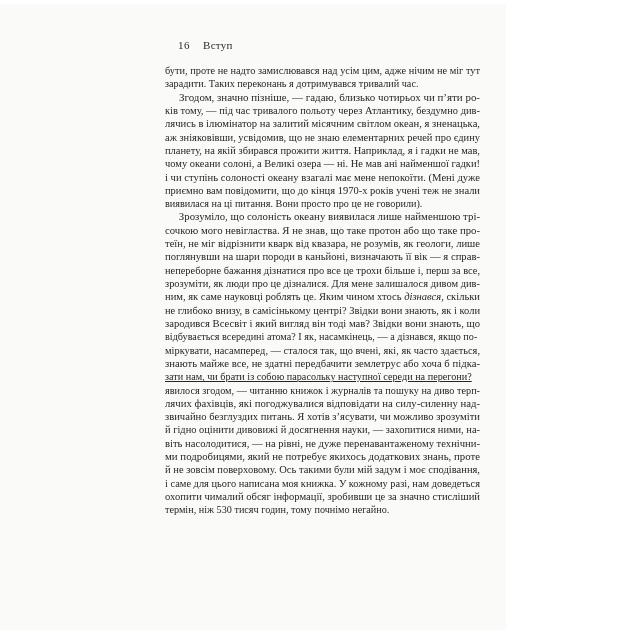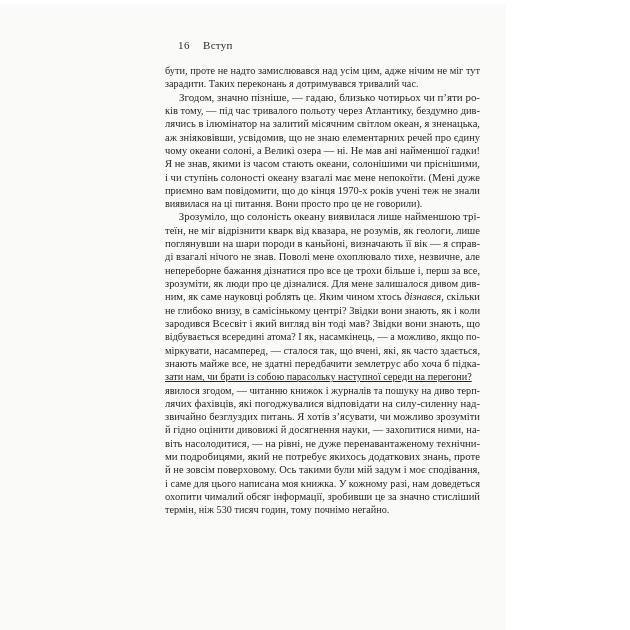--- a/index.html
+++ b/index.html
@@ -61,37 +61,37 @@
   <div class="text-block">
       <div class="para">
         <div class="line"><span class="ln" style="transform: scaleX(1.01475);">бути, проте не надто замислювався над усім цим, адже нічим не міг тут</span></div>
         <div class="line end"><span class="ln" style="transform: scaleX(1);">зарадити. Таких переконань я дотримувався тривалий час.</span></div>
       </div>
       <div class="para">
         <div class="line ind"><span class="ln" style="transform: scaleX(1.07417);">Згодом, значно пізніше, — гадаю, близько чотирьох чи п’яти ро-</span></div>
         <div class="line"><span class="ln" style="transform: scaleX(1.02726);">ків тому, — під час тривалого польоту через Атлантику, бездумно див-</span></div>
         <div class="line"><span class="ln" style="transform: scaleX(1.04321);">лячись в ілюмінатор на залитий місячним світлом океан, я зненацька,</span></div>
         <div class="line"><span class="ln" style="transform: scaleX(1.02669);">аж зніяковівши, усвідомив, що не знаю елементарних речей про єдину</span></div>
+        <div class="line"><span class="ln" style="transform: scaleX(1.02789);">планету, на якій збирався прожити життя. Наприклад, я і гадки не мав,</span></div>
         <div class="line"><span class="ln" style="transform: scaleX(1.02742);">чому океани солоні, а Великі озера — ні. Не мав ані найменшої гадки!</span></div>
-        <div class="line"><span class="ln" style="transform: scaleX(1.03896);">Я не знав, якими із часом стають океани, солонішими чи пріснішими,</span></div>
         <div class="line"><span class="ln" style="transform: scaleX(1.04564);">і чи ступінь солоності океану взагалі має мене непокоїти. (Мені дуже</span></div>
         <div class="line"><span class="ln" style="transform: scaleX(1.0311);">приємно вам повідомити, що до кінця 1970-х років учені теж не знали</span></div>
         <div class="line end"><span class="ln" style="transform: scaleX(1);">виявилася на ці питання. Вони просто про це не говорили).</span></div>
       </div>
       <div class="para">
         <div class="line ind"><span class="ln" style="transform: scaleX(1.0638);">Зрозуміло, що солоність океану виявилася лише найменшою трі-</span></div>
+        <div class="line"><span class="ln" style="transform: scaleX(1.05291);">сочкою мого невігластва. Я не знав, що таке протон або що таке про-</span></div>
         <div class="line"><span class="ln" style="transform: scaleX(1.04068);">теїн, не міг відрізнити кварк від квазара, не розумів, як геологи, лише</span></div>
         <div class="line"><span class="ln" style="transform: scaleX(1.04581);">поглянувши на шари породи в каньйоні, визначають її вік — я справ-</span></div>
-        <div class="line"><span class="ln" style="transform: scaleX(1.03714);">ді взагалі нічого не знав. Поволі мене охоплювало тихе, незвичне, але</span></div>
         <div class="line"><span class="ln" style="transform: scaleX(1.0206);">непереборне бажання дізнатися про все це трохи більше і, перш за все,</span></div>
         <div class="line"><span class="ln" style="transform: scaleX(1.02564);">зрозуміти, як люди про це дізналися. Для мене залишалося дивом див-</span></div>
         <div class="line"><span class="ln" style="transform: scaleX(1.03571);">ним, як саме науковці роблять це. Яким чином хтось <i>дізнався</i>, скільки</span></div>
         <div class="line"><span class="ln" style="transform: scaleX(1.02689);">не глибоко внизу, в самісінькому центрі? Звідки вони знають, як і коли</span></div>
         <div class="line"><span class="ln" style="transform: scaleX(1.04402);">зародився Всесвіт і який вигляд він тоді мав? Звідки вони знають, що</span></div>
-        <div class="line"><span class="ln" style="transform: scaleX(0.999058);">відбувається всередині атома? І як, насамкінець, — а можливо, якщо по-</span></div>
+        <div class="line"><span class="ln" style="transform: scaleX(0.999058);">відбувається всередині атома? І як, насамкінець, — а дізнався, якщо по-</span></div>
         <div class="line"><span class="ln" style="transform: scaleX(1.01988);">міркувати, насамперед, — сталося так, що вчені, які, як часто здається,</span></div>
         <div class="line"><span class="ln" style="transform: scaleX(1.05077);">знають майже все, не здатні передбачити землетрус або хоча б підка-</span></div>
         <div class="line end"><span class="ln" style="transform: scaleX(1); text-decoration: underline;">зати нам, чи брати із собою парасольку наступної середи на перегони?</span></div>
       </div>
       <div class="para">
         <div class="line"><span class="ln" style="transform: scaleX(1.00264);">явилося згодом, — читанню книжок і журналів та пошуку на диво терп-</span></div>
         <div class="line"><span class="ln" style="transform: scaleX(1.05401);">лячих фахівців, які погоджувалися відповідати на силу-силенну над-</span></div>
         <div class="line"><span class="ln" style="transform: scaleX(1.0395);">звичайно безглуздих питань. Я хотів з’ясувати, чи можливо зрозуміти</span></div>
         <div class="line"><span class="ln" style="transform: scaleX(1.02226);">й гідно оцінити дивовижі й досягнення науки, — захопитися ними, на-</span></div>
         <div class="line"><span class="ln" style="transform: scaleX(1.04208);">віть насолодитися, — на рівні, не дуже перенавантаженому технічни-</span></div>

